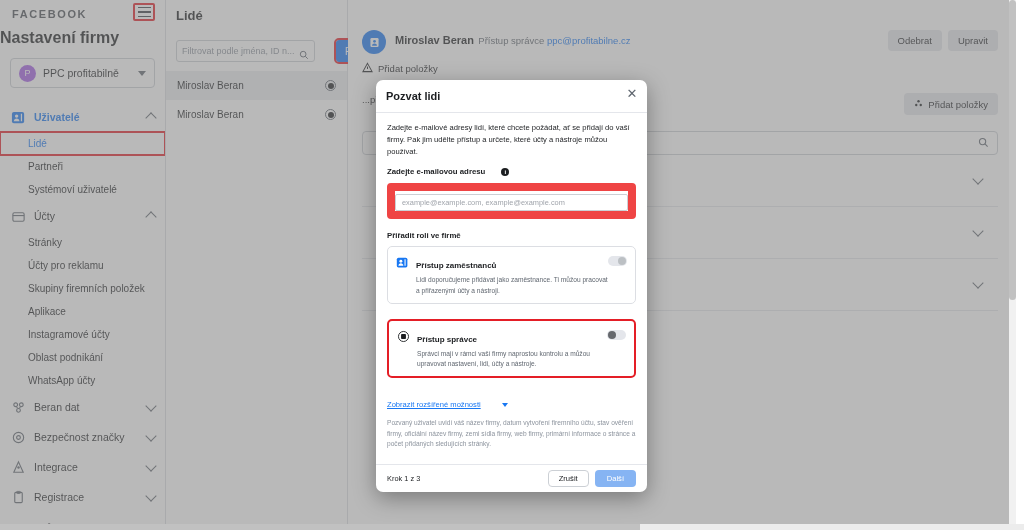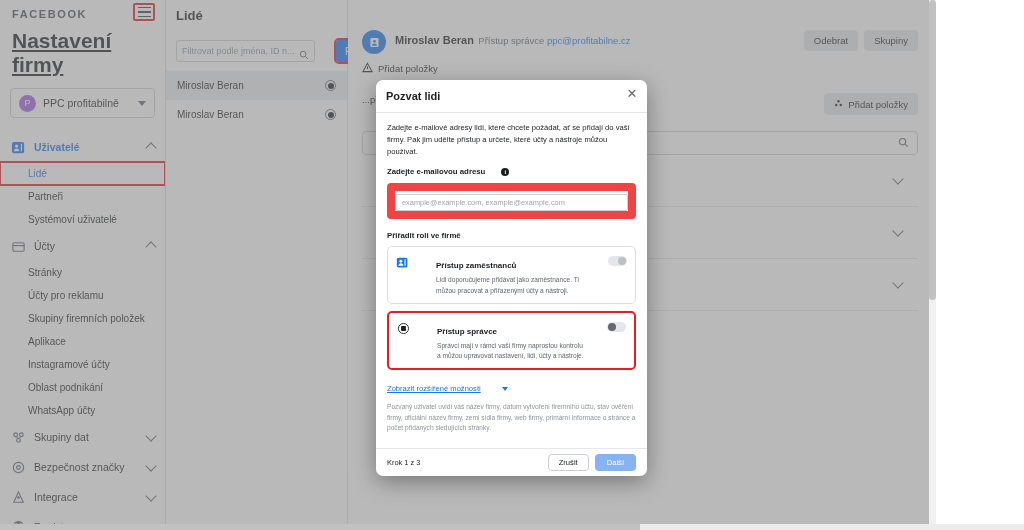--- a/index.html
+++ b/index.html
@@ -2,43 +2,42 @@
 <html><head>
 <meta charset="utf-8">
 <style>
   * { box-sizing: border-box; margin: 0; padding: 0; }
   html, body {
     width: 1024px; height: 530px;
     font-family: "Liberation Sans", sans-serif;
     background: #ffffff;
     overflow: hidden;
   }
-  #app { position: relative; width: 936px; height: 530px; background: #22c55e; }
+  #app { position: relative; width: 1016px; height: 530px; background: #22c55e; }
 
   
   .sidebar {
     position: absolute; left: 0; top: 0; width: 166px; height: 530px;
     background: #fff; border-right: 1px solid #dcdee3;
     overflow: hidden;
   }
   .fb-brand {
     font-size: 11px; font-weight: bold; letter-spacing: 1.6px;
     color: #4a4f56; padding: 8px 0 0 12px;
   }
   .hamburger {
     position: absolute; right: 10px; top: 3px;
     width: 22px; height: 18px; display: flex; flex-direction: column;
     justify-content: center; gap: 3px; align-items: center;
     border: 2px solid #e41e26; border-radius: 2px; padding: 2px 3px;
   }
   .hamburger i { display: block; width: 13px; height: 1.6px; background: #3b3f45; }
   .settings-title {
-    font-size: 21px; font-weight: bold; color: #1c1e21;
-    padding: 9px 0 9px 12px;
-    text-decoration: underline;
+    font-size: 16px; font-weight: bold; color: #1c1e21;
+    padding: 9px 0 9px 0;
   }
   .biz-select {
     margin: 2px 10px 14px 10px; height: 30px; border: 1px solid #ccd0d5;
     border-radius: 4px; display: flex; align-items: center; padding: 0 8px;
     background: #fff;
   }
   .biz-avatar {
     width: 17px; height: 17px; border-radius: 50%;
     background: #a45ee5; color: #fff; font-size: 9px;
     display: flex; align-items: center; justify-content: center; flex: none;
@@ -175,21 +174,21 @@
   .m-input-wrap { margin-top: 7px; border: 8px solid #ef4444; border-radius: 4px; padding: 0; }
   .m-input {
     width: 100%; height: 17px; border: 1px solid #ccd0d5; border-radius: 2px;
     font-size: 7.4px; padding: 0 6px; outline: 0; color: #1c1e21;
     font-family: "Liberation Sans", sans-serif;
   }
   .m-input::placeholder { color: #a0a4ab; }
   .m-sub { font-size: 7.8px; font-weight: bold; color: #1c1e21; margin: 12px 0 6px 0; }
   .role-card {
     border: 1px solid #dcdee3; border-radius: 5px; padding: 7px 8px;
-    display: flex; align-items: flex-start; margin-bottom: 7px; background: #fff; gap: 20px;
+    display: flex; align-items: flex-start; margin-bottom: 15px; background: #fff;
   }
   .role-card.hl { border: 2px solid #e41e26; }
   .role-ico { width: 13px; height: 13px; flex: none; margin-right: 7px; margin-top: 1px; }
   .role-txt { flex: 1; }
   .role-title { font-size: 8px; font-weight: bold; color: #1c1e21; }
   .role-desc { font-size: 6.6px; color: #606770; line-height: 1.55; margin-top: 3px; }
   .toggle {
     width: 19px; height: 10px; border-radius: 6px; background: #e4e6eb;
     position: relative; flex: none; margin-top: 2px; cursor: pointer;
   }
@@ -285,21 +284,21 @@
     <div class="nav-head">
       <span class="ico">
         <svg viewBox="0 0 16 16" width="15" height="15">
             <circle cx="5" cy="5" r="2" fill="none" stroke="#606770" stroke-width="1.2"></circle>
             <circle cx="11" cy="5" r="2" fill="none" stroke="#606770" stroke-width="1.2"></circle>
             <circle cx="8" cy="11" r="2" fill="none" stroke="#606770" stroke-width="1.2"></circle>
             <line x1="5" y1="7" x2="8" y2="9" stroke="#606770" stroke-width="1"></line>
             <line x1="11" y1="7" x2="8" y2="9" stroke="#606770" stroke-width="1"></line>
           </svg>
       </span>
-      <span class="lbl">Skupiny dat</span>
+      <span class="lbl">Beran dat</span>
       <span class="chev"></span>
     </div>
 
     <div class="nav-head">
       <span class="ico">
         <svg viewBox="0 0 16 16" width="15" height="15">
             <circle cx="8" cy="8" r="5.5" fill="none" stroke="#606770" stroke-width="1.2"></circle>
             <circle cx="8" cy="8" r="2" fill="none" stroke="#606770" stroke-width="1.2"></circle>
           </svg>
       </span>
@@ -380,21 +379,21 @@
           </svg>
       </span>
       <span class="dh-text">
         <span class="dh-name">Miroslav Beran</span>
         <span class="dh-sub">
           <span>Přístup správce</span>
           <a href="#">ppc@profitabilne.cz</a>
         </span>
       </span>
       <button class="btn-grey">Odebrat</button>
-      <button class="btn-grey">Skupiny</button>
+      <button class="btn-grey">Upravit</button>
     </div>
 
     <div class="warn-row">
       <span class="tri">
         <svg viewBox="0 0 12 12" width="11" height="11">
             <path d="M6 1.5 L11 10.5 L1 10.5 Z" fill="none" stroke="#1c1e21" stroke-width="1.1"></path>
             <line x1="6" y1="5" x2="6" y2="7.6" stroke="#1c1e21" stroke-width="1.1"></line>
           </svg>
       </span>
       <span>Přidat položky</span>

